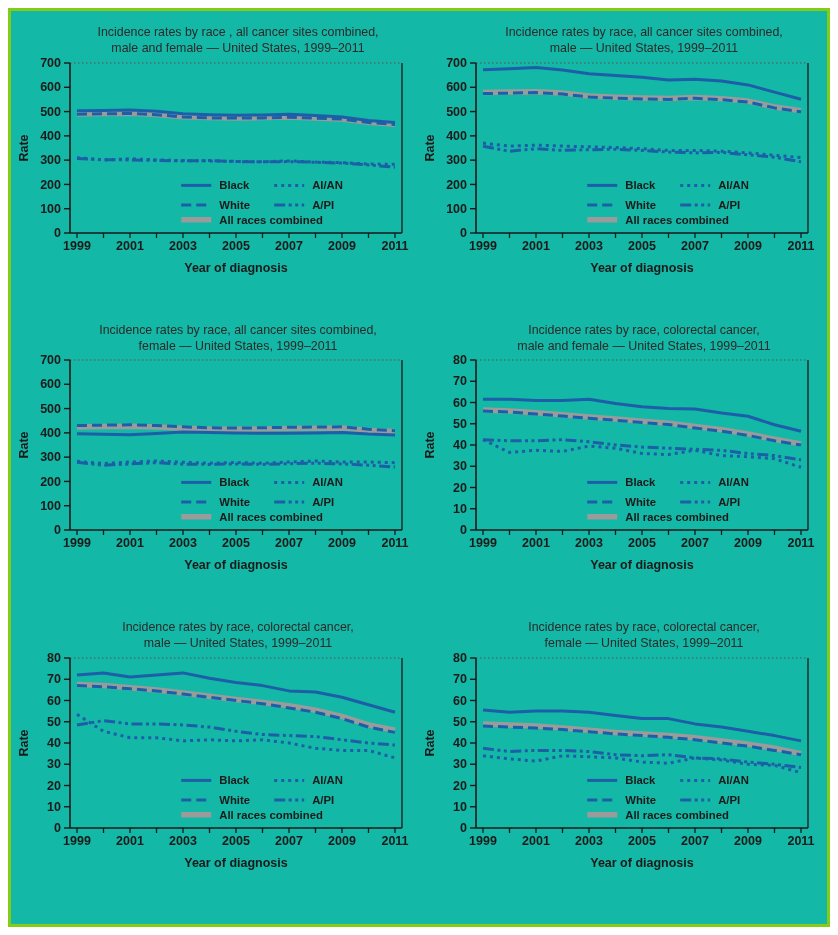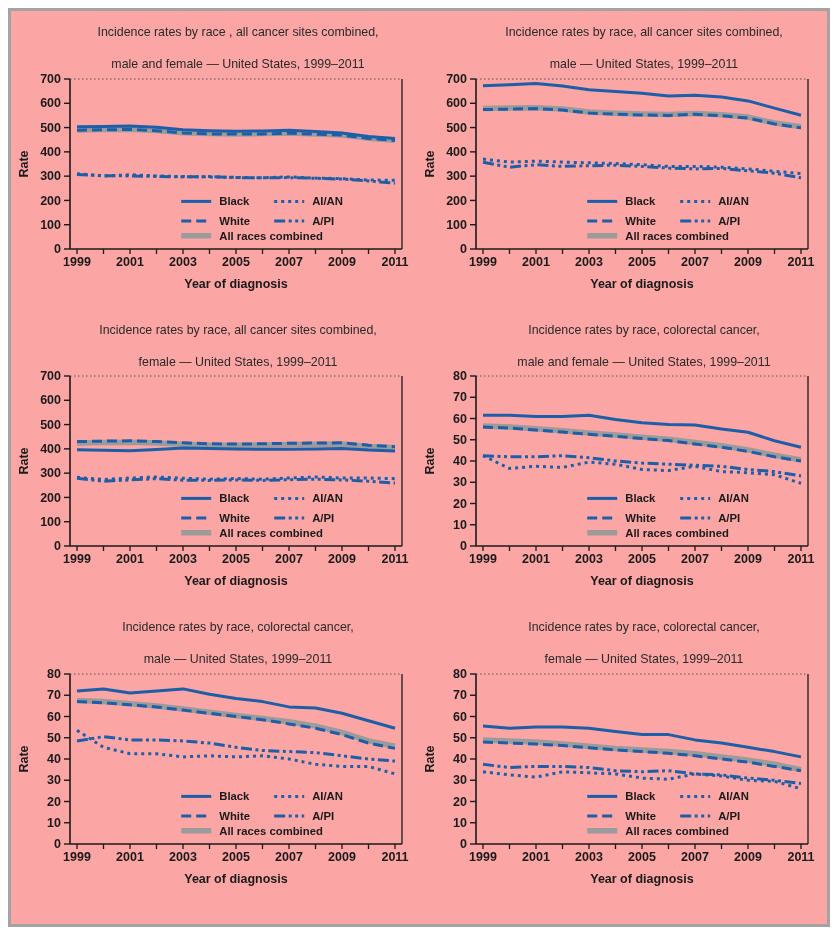--- a/index.html
+++ b/index.html
@@ -1,36 +1,36 @@
 <!DOCTYPE html>
 <html><head>
 <meta charset="utf-8">
 <style>
   html,body{margin:0;padding:0;background:#fff;}
   body{width:838px;height:935px;position:relative;font-family:"Liberation Sans",sans-serif;}
   .figure-frame{
     position:absolute;left:8px;top:8px;right:8px;bottom:8px;
-    border:3px solid #a3a3a3;background:#fca5a5;box-sizing:border-box;
+    border:3px solid #84cc16;background:#14b8a6;box-sizing:border-box;
     overflow:hidden;
   }
   .chart-grid{
     display:grid;
     grid-template-columns:1fr 1fr;
     grid-template-rows:repeat(3,1fr);
     width:100%;height:100%;
     padding:14px 2px 6px 2px;box-sizing:border-box;
   }
   .chart-panel{width:404px;margin:0 auto;}
   .chart-title{
     text-align:center;
     padding-left:44px;
     font-size:12.4px;line-height:1.28;color:#2a2a2a;
     font-weight:400;letter-spacing:0;
   }
-  .chart-title .t2{margin-top:16px;}
+  .chart-title .t2{margin-top:0px;}
   svg{display:block;}
   text{font-family:"Liberation Sans",sans-serif;}
 </style>
 </head>
 <body>
 
 <div class="figure-frame">
   <div class="chart-grid">
 
     <div class="chart-panel">

